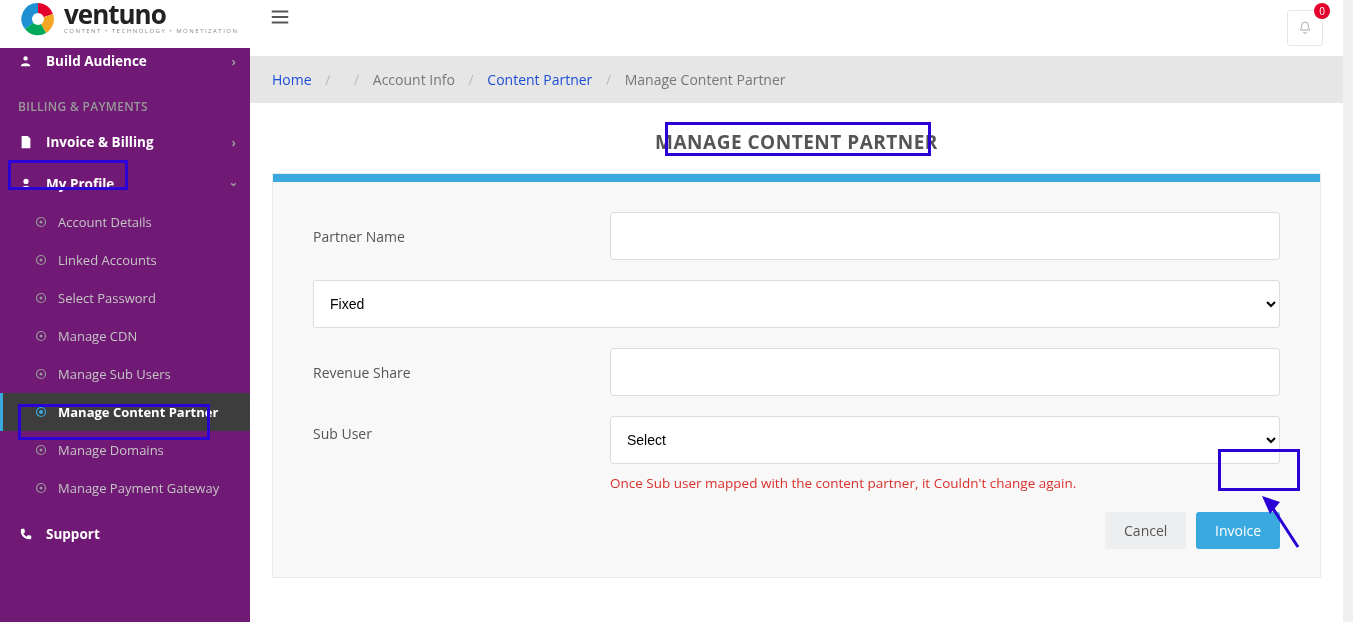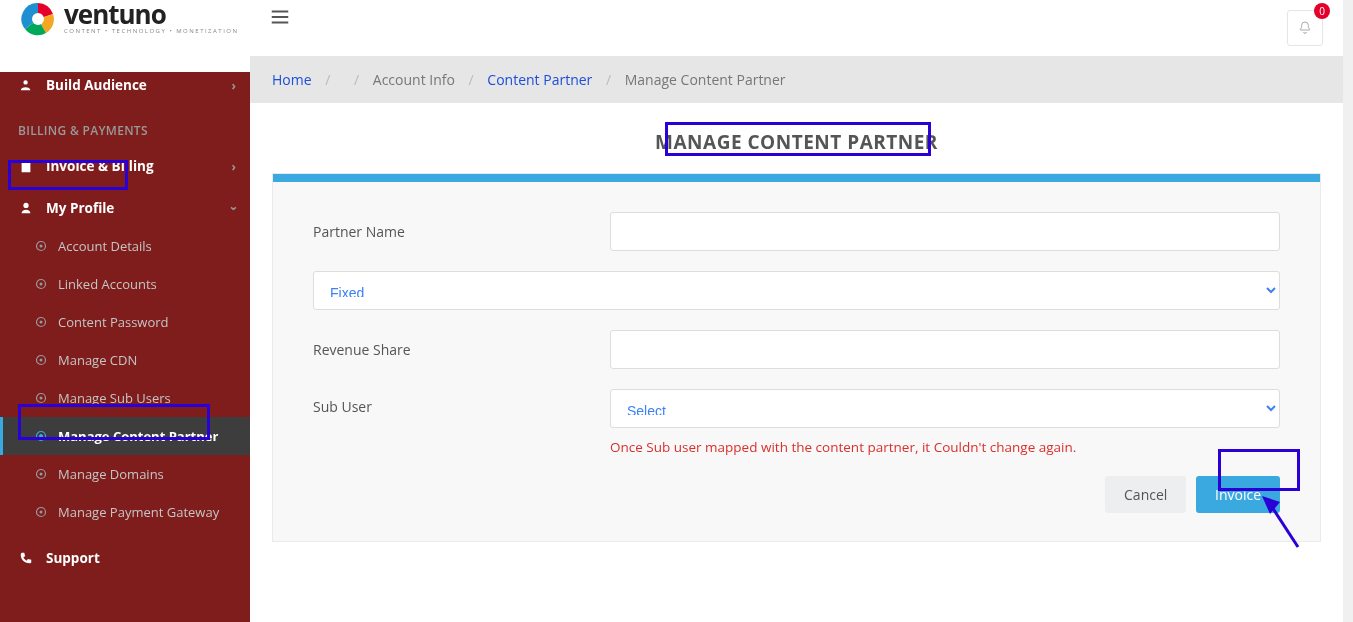--- a/index.html
+++ b/index.html
@@ -13,21 +13,21 @@
 .logo-text .brand { font-size: 26px; font-weight: 700; color: #222; letter-spacing: -1px; line-height: 0.9; }
 .logo-text .tag { font-size: 6px; letter-spacing: 1.5px; color: #888; text-transform: uppercase; }
 .hamburger { margin-left: 30px; cursor: pointer; color: #555; }
 .hamburger svg { width: 22px; height: 22px; }
 .header-right { position: absolute; right: 30px; top: 10px; }
 .bell-box { width: 36px; height: 36px; border: 1px solid #e5e5e5; border-radius: 3px; display: flex; align-items: center; justify-content: center; position: relative; cursor: pointer; }
 .bell-box svg { width: 16px; height: 16px; stroke: #aaa; fill: none; }
 .badge { position: absolute; top: -8px; right: -8px; background: #e4002b; color: #fff; font-size: 10px; min-width: 16px; height: 16px; border-radius: 8px; display: flex; align-items: center; justify-content: center; padding: 0 4px; }
 
 
-.sidebar { position: absolute; left: 0; top: 72px; bottom: 0; width: 250px; background: #7f1d1d; color: #c5c5c5; overflow: hidden; }
+.sidebar { position: absolute; left: 0; top: 48px; bottom: 0; width: 250px; background: #701a75; color: #c5c5c5; overflow: hidden; }
 .side-item { display: flex; align-items: center; padding: 10px 18px; font-size: 13.5px; cursor: pointer; position: relative; }
 .side-item .ico { width: 16px; margin-right: 12px; display: inline-flex; align-items: center; justify-content: center; }
 .side-item .ico svg { width: 14px; height: 14px; fill: #c5c5c5; }
 .side-item.top { font-weight: 700; color: #fff; }
 .side-item.top .ico svg { fill: #fff; }
 .side-item .chev { position: absolute; right: 14px; color: #999; font-size: 12px; }
 .section-title { padding: 18px 18px 8px; font-size: 12px; color: #999; font-weight: 600; letter-spacing: 0.3px; }
 .sub-item { display: flex; align-items: center; padding: 10px 18px 10px 34px; font-size: 13px; cursor: pointer; color: #c5c5c5; }
 .sub-item .dot { width: 14px; height: 14px; margin-right: 10px; display: inline-flex; align-items: center; justify-content: center; }
 .sub-item .dot svg { width: 12px; height: 12px; }
@@ -45,21 +45,21 @@
 .breadcrumb .sep { color: #bbb; margin: 0 10px; }
 .page-title-wrap { text-align: center; margin-top: 20px; }
 .page-title { display: inline-block; font-size: 19px; font-weight: 700; color: #555; letter-spacing: 0.5px; padding: 6px 10px; }
 .panel { margin: 12px 22px 0; border: 1px solid #eaeaea; }
 .panel-bar { height: 8px; background: #3aa9e0; }
 .panel-body { background: #f8f8f8; padding: 30px 40px 28px; }
 .form-row { display: flex; align-items: center; margin-bottom: 20px; gap: 47px; }
 .form-row.align-top { align-items: flex-start; }
 .form-label { width: 250px; color: #555; font-size: 14px; }
 .form-control-wrap { flex: 1; }
-.form-control { width: 100%; height: 39px; border: 1px solid #ddd; border-radius: 3px; background: #fff; padding: 12px 12px; font-size: 14px; color: #3b82f6; }
+.form-control { width: 100%; height: 48px; border: 1px solid #ddd; border-radius: 3px; background: #fff; padding: 12px 12px; font-size: 14px; color: #000000; }
 select.form-control { appearance: auto; }
 .help-text { color: #d9302c; font-size: 13.5px; margin-top: 10px; }
 .btn-row { text-align: right; margin-top: 10px; }
 .btn { display: inline-block; padding: 8px 18px; font-size: 14px; border-radius: 3px; cursor: pointer; border: 1px solid transparent; }
 .btn-cancel { background: #eceeef; color: #555; margin-right: 6px; }
 .btn-submit { background: #3aa9e0; color: #fff; }
 
 
 .arrow { position: absolute; pointer-events: none; }
 
@@ -152,21 +152,21 @@
       </span>
     <span>Linked Accounts</span>
   </div>
   <div class="sub-item">
     <span class="dot">
         <svg viewBox="0 0 12 12">
           <circle cx="6" cy="6" r="4.5" stroke="#999" stroke-width="1.2" fill="none"></circle>
           <circle class="inner" cx="6" cy="6" r="1.5" fill="#999"></circle>
         </svg>
       </span>
-    <span>Content Password</span>
+    <span>Select Password</span>
   </div>
   <div class="sub-item">
     <span class="dot">
         <svg viewBox="0 0 12 12">
           <circle cx="6" cy="6" r="4.5" stroke="#999" stroke-width="1.2" fill="none"></circle>
           <circle class="inner" cx="6" cy="6" r="1.5" fill="#999"></circle>
         </svg>
       </span>
     <span>Manage CDN</span>
   </div>

